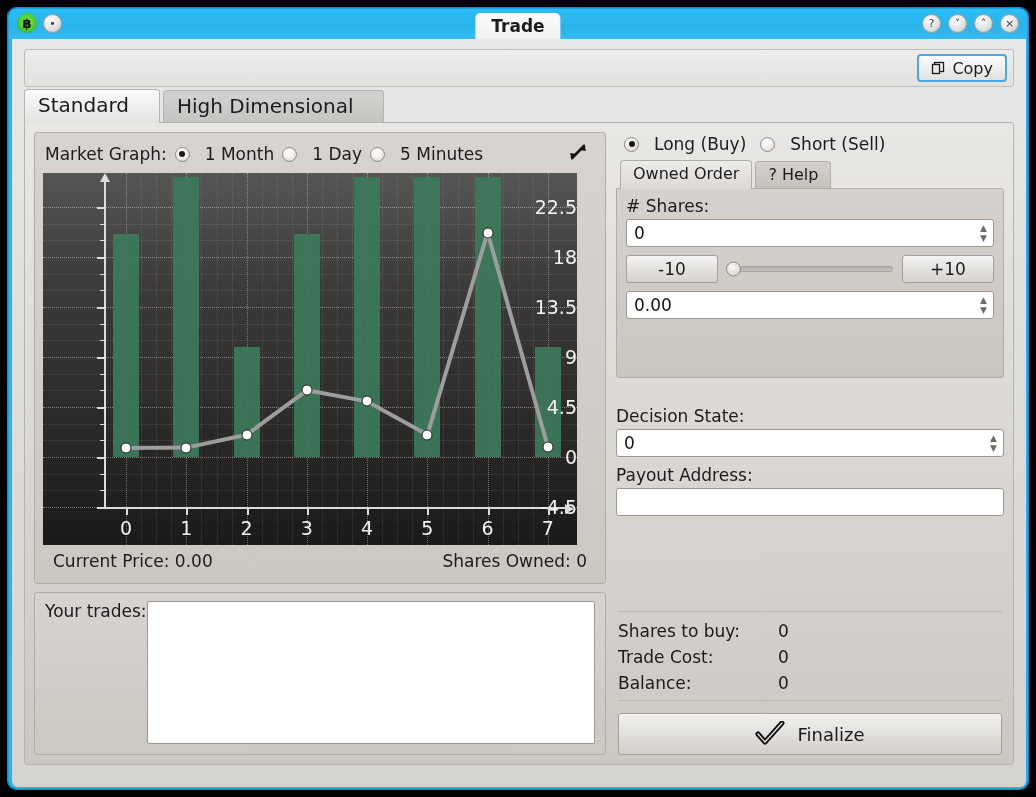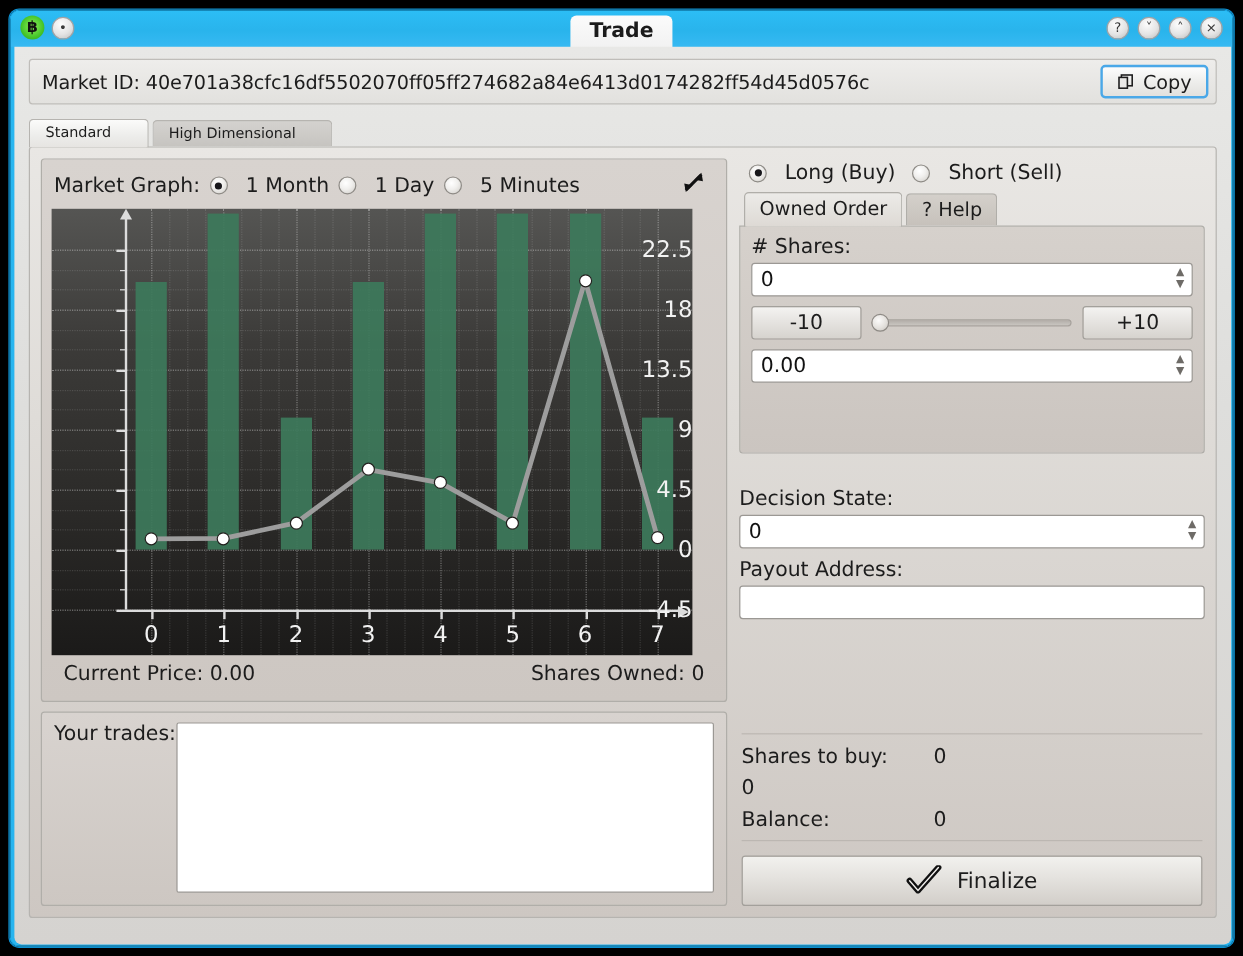--- a/index.html
+++ b/index.html
@@ -83,21 +83,21 @@
     display: flex; align-items: center; gap: 7px;
     height: 28px; padding: 0 12px;
     border: 2px solid #4aa8e8; border-radius: 4px;
     background: linear-gradient(to bottom, #fdfdfd 0%, #eeeeec 50%, #e2e1de 100%);
     font-size: 16px; color: #1c1c1c; cursor: default;
   }
   
   #tabstrip { margin-top: 8px; display: flex; align-items: flex-end; height: 27px; position: relative; z-index: 2;}
   .tab {
     padding: 3px 30px 4px 13px;
-    font-size: 12px; color: #1c1c1c;
+    font-size: 20px; color: #1c1c1c;
     border: 1px solid #b6b4b0;
     border-bottom: none;
     border-top-left-radius: 4px; border-top-right-radius: 4px;
     background: linear-gradient(to bottom, #d4d2cf 0%, #c6c4c0 100%);
     margin-right: 3px;
     cursor: default;
     position: relative;
   }
   .tab.active {
     background: linear-gradient(to bottom, #fbfbfa 0%, #ececea 60%, #e6e4e1 100%);
@@ -281,21 +281,20 @@
       <div class="tb-btn">?</div>
       <div class="tb-btn">˅</div>
       <div class="tb-btn">˄</div>
       <div class="tb-btn">×</div>
     </div>
   </div>
 
   <div id="content">
 
     <div id="marketid-bar">
-      <div id="marketid-text">Market ID: 40e701a38cfc16df5502070ff05ff274682a84e6413d0174282ff54d45d0576c</div>
       <div id="copy-btn">
         <svg width="14" height="14" viewBox="0 0 14 14">
           <rect x="3.5" y="1.5" width="9" height="9" fill="none" stroke="#1c1c1c" stroke-width="1.3"></rect>
           <rect x="1.5" y="3.5" width="7" height="9" fill="#e9e8e6" stroke="#1c1c1c" stroke-width="1.3"></rect>
         </svg>
         <span>Copy</span>
       </div>
     </div>
 
     <div id="tabstrip">
@@ -513,20 +512,21 @@
           <div id="payout-input"></div>
         </div>
 
         <div id="summary">
           <hr class="sep">
           <div class="sumrow">
             <span class="k">Shares to buy:</span>
             <span>0</span>
           </div>
           <div class="sumrow">
+            <span class="k">Trade Cost:</span>
             <span>0</span>
           </div>
           <div class="sumrow">
             <span class="k">Balance:</span>
             <span>0</span>
           </div>
           <hr class="sep">
           <div id="finalize">
             <svg width="30" height="26" viewBox="0 0 30 26">
               <path d="M3 13 L10 21 L27 2" fill="none" stroke="#111" stroke-width="5" stroke-linecap="round" stroke-linejoin="round"></path>

